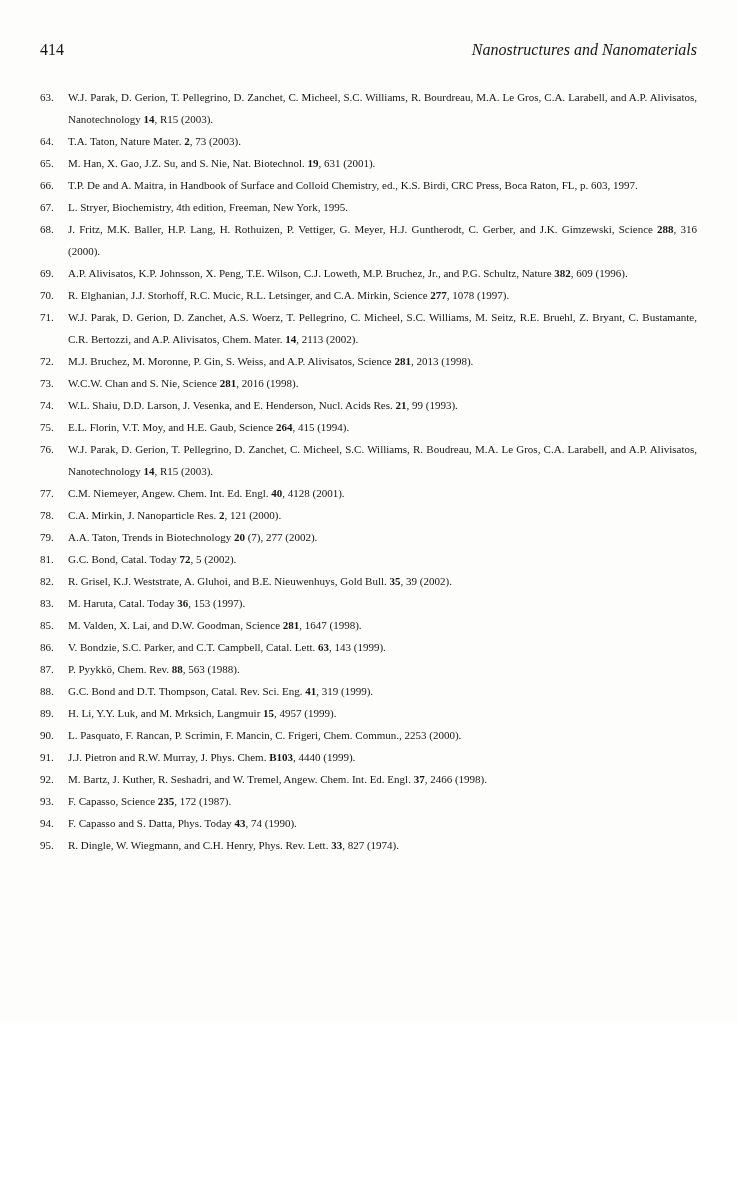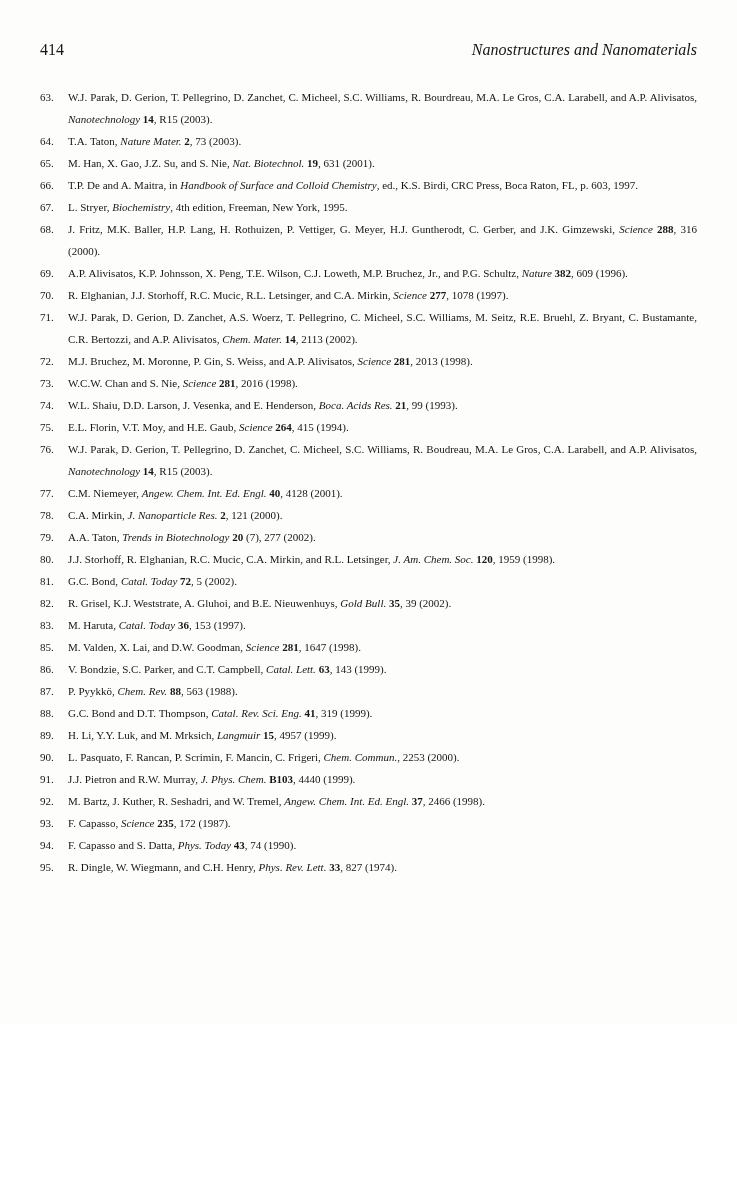--- a/index.html
+++ b/index.html
@@ -41,21 +41,21 @@
   }
   .ref-num {
     width: 28px;
     flex: 0 0 28px;
   }
   .ref-text {
     flex: 1 1 auto;
     text-align: justify;
   }
   .seg-p { font-style: normal; font-weight: normal; }
-  .seg-i { font-style: italic; }
+  .seg-i { }
   .seg-b { font-weight: bold; }
 </style>
 </head>
 <body>
 
 <div class="page">
   <div class="header">
     <span class="page-num">414</span>
     <span class="running-title">Nanostructures and Nanomaterials</span>
   </div>
@@ -99,45 +99,41 @@
       <div class="ref">
         <span class="ref-num">72.</span>
         <span class="ref-text"><span class="seg-p">M.J. Bruchez, M. Moronne, P. Gin, S. Weiss, and A.P. Alivisatos, </span><span class="seg-i">Science</span><span class="seg-p"> </span><span class="seg-b">281</span><span class="seg-p">, 2013 (1998).</span></span>
       </div>
       <div class="ref">
         <span class="ref-num">73.</span>
         <span class="ref-text"><span class="seg-p">W.C.W. Chan and S. Nie, </span><span class="seg-i">Science</span><span class="seg-p"> </span><span class="seg-b">281</span><span class="seg-p">, 2016 (1998).</span></span>
       </div>
       <div class="ref">
         <span class="ref-num">74.</span>
-        <span class="ref-text"><span class="seg-p">W.L. Shaiu, D.D. Larson, J. Vesenka, and E. Henderson, </span><span class="seg-i">Boca. Acids Res.</span><span class="seg-p"> </span><span class="seg-b">21</span><span class="seg-p">, 99 (1993).</span></span>
+        <span class="ref-text"><span class="seg-p">W.L. Shaiu, D.D. Larson, J. Vesenka, and E. Henderson, </span><span class="seg-i">Nucl. Acids Res.</span><span class="seg-p"> </span><span class="seg-b">21</span><span class="seg-p">, 99 (1993).</span></span>
       </div>
       <div class="ref">
         <span class="ref-num">75.</span>
         <span class="ref-text"><span class="seg-p">E.L. Florin, V.T. Moy, and H.E. Gaub, </span><span class="seg-i">Science</span><span class="seg-p"> </span><span class="seg-b">264</span><span class="seg-p">, 415 (1994).</span></span>
       </div>
       <div class="ref">
         <span class="ref-num">76.</span>
         <span class="ref-text"><span class="seg-p">W.J. Parak, D. Gerion, T. Pellegrino, D. Zanchet, C. Micheel, S.C. Williams, R. Boudreau, M.A. Le Gros, C.A. Larabell, and A.P. Alivisatos, </span><span class="seg-i">Nanotechnology</span><span class="seg-p"> </span><span class="seg-b">14</span><span class="seg-p">, R15 (2003).</span></span>
       </div>
       <div class="ref">
         <span class="ref-num">77.</span>
         <span class="ref-text"><span class="seg-p">C.M. Niemeyer, </span><span class="seg-i">Angew. Chem. Int. Ed. Engl.</span><span class="seg-p"> </span><span class="seg-b">40</span><span class="seg-p">, 4128 (2001).</span></span>
       </div>
       <div class="ref">
         <span class="ref-num">78.</span>
         <span class="ref-text"><span class="seg-p">C.A. Mirkin, </span><span class="seg-i">J. Nanoparticle Res.</span><span class="seg-p"> </span><span class="seg-b">2</span><span class="seg-p">, 121 (2000).</span></span>
       </div>
       <div class="ref">
         <span class="ref-num">79.</span>
         <span class="ref-text"><span class="seg-p">A.A. Taton, </span><span class="seg-i">Trends in Biotechnology</span><span class="seg-p"> </span><span class="seg-b">20</span><span class="seg-p"> (7), 277 (2002).</span></span>
-      </div>
-      <div class="ref">
-        <span class="ref-num">80.</span>
-        <span class="ref-text"><span class="seg-p">J.J. Storhoff, R. Elghanian, R.C. Mucic, C.A. Mirkin, and R.L. Letsinger, </span><span class="seg-i">J. Am. Chem. Soc.</span><span class="seg-p"> </span><span class="seg-b">120</span><span class="seg-p">, 1959 (1998).</span></span>
       </div>
       <div class="ref">
         <span class="ref-num">81.</span>
         <span class="ref-text"><span class="seg-p">G.C. Bond, </span><span class="seg-i">Catal. Today</span><span class="seg-p"> </span><span class="seg-b">72</span><span class="seg-p">, 5 (2002).</span></span>
       </div>
       <div class="ref">
         <span class="ref-num">82.</span>
         <span class="ref-text"><span class="seg-p">R. Grisel, K.J. Weststrate, A. Gluhoi, and B.E. Nieuwenhuys, </span><span class="seg-i">Gold Bull.</span><span class="seg-p"> </span><span class="seg-b">35</span><span class="seg-p">, 39 (2002).</span></span>
       </div>
       <div class="ref">

